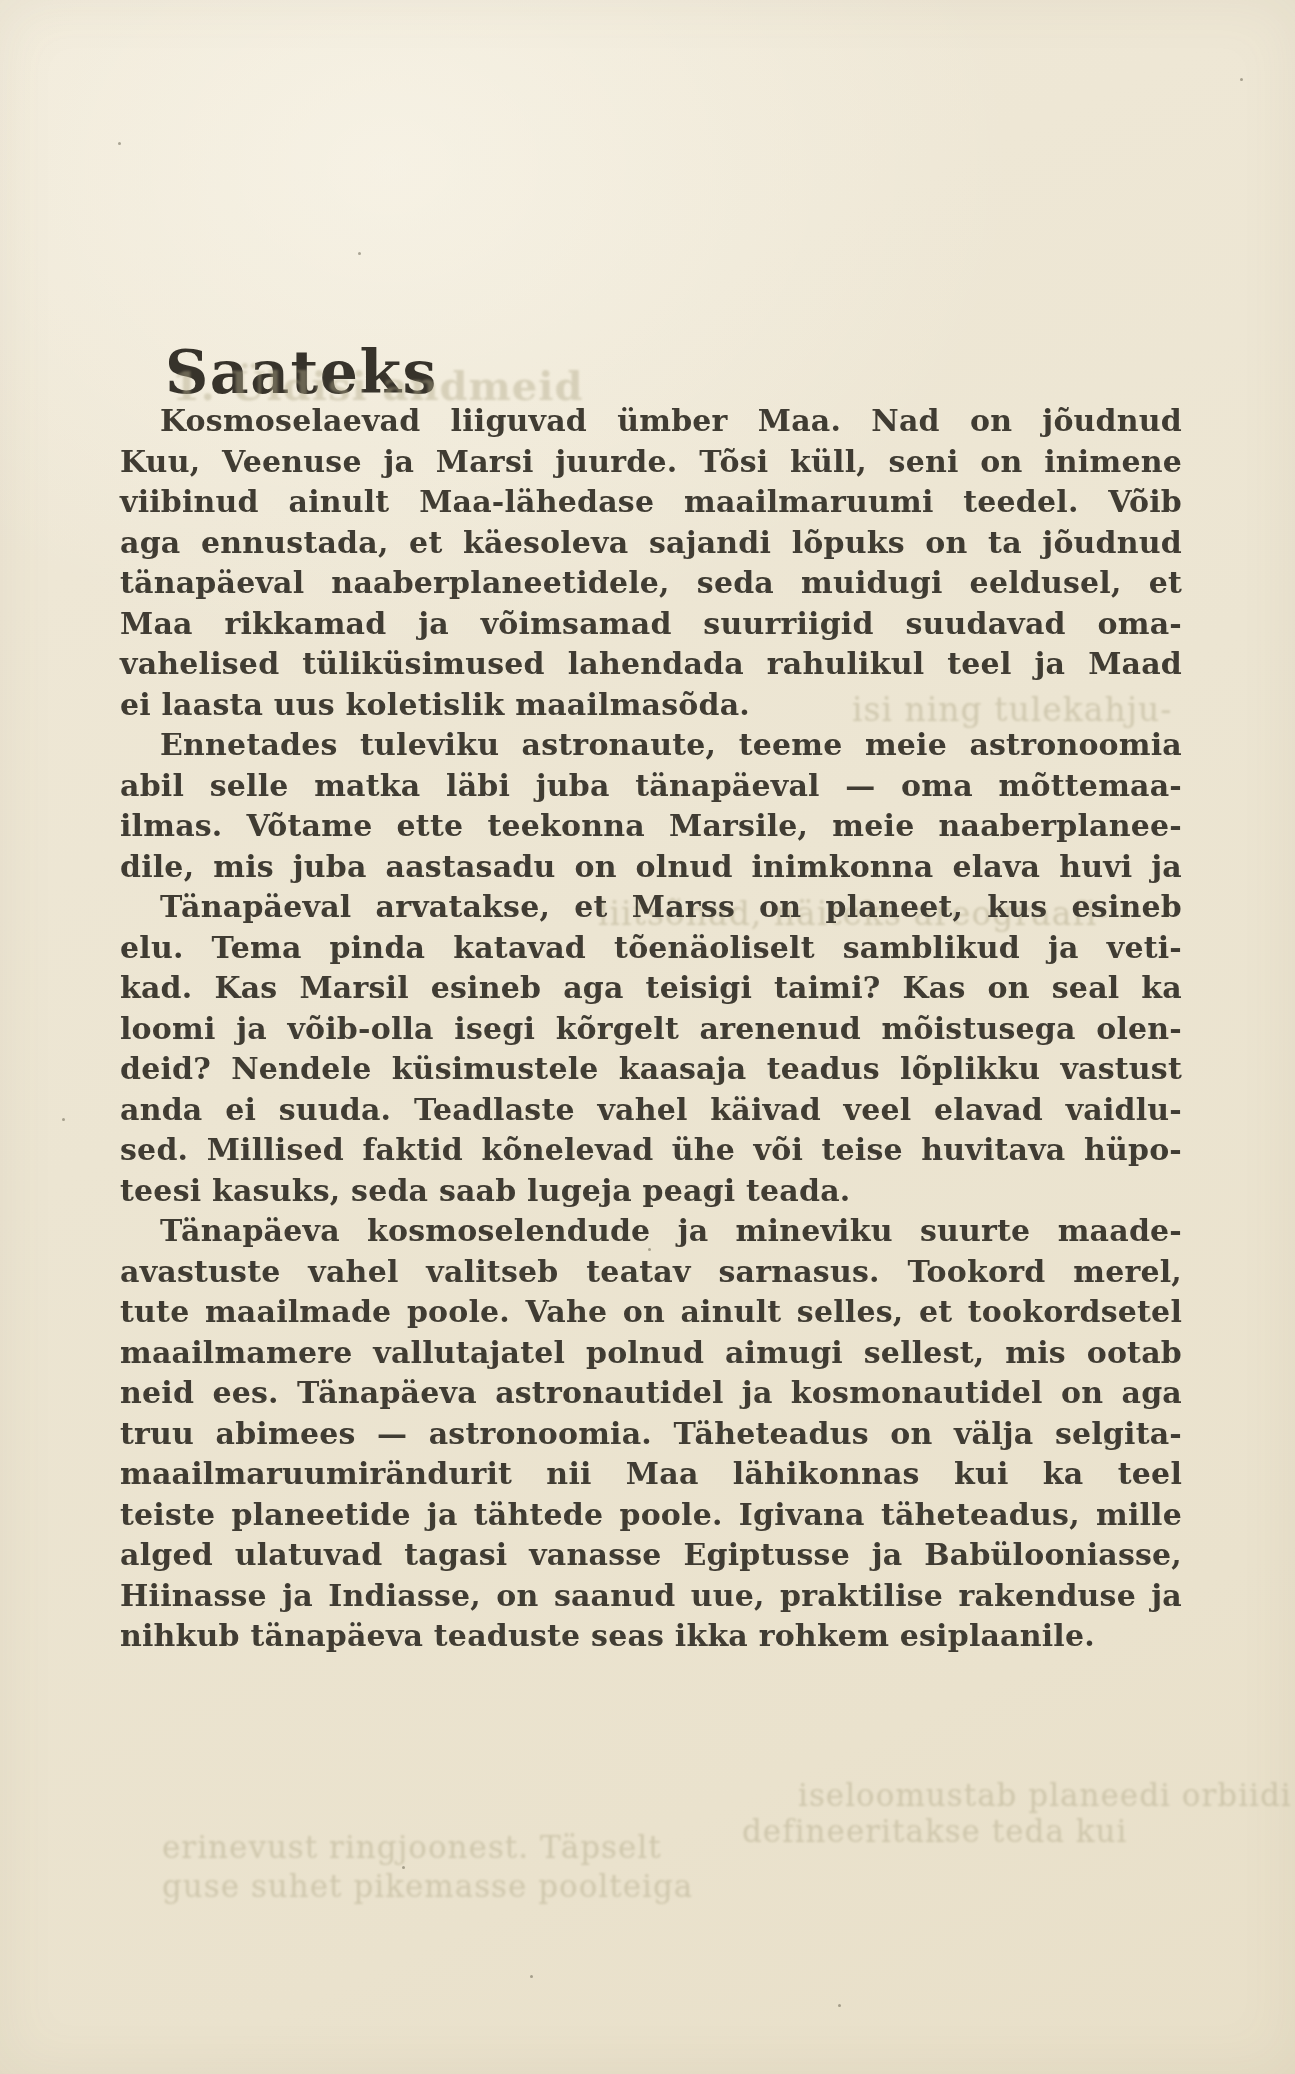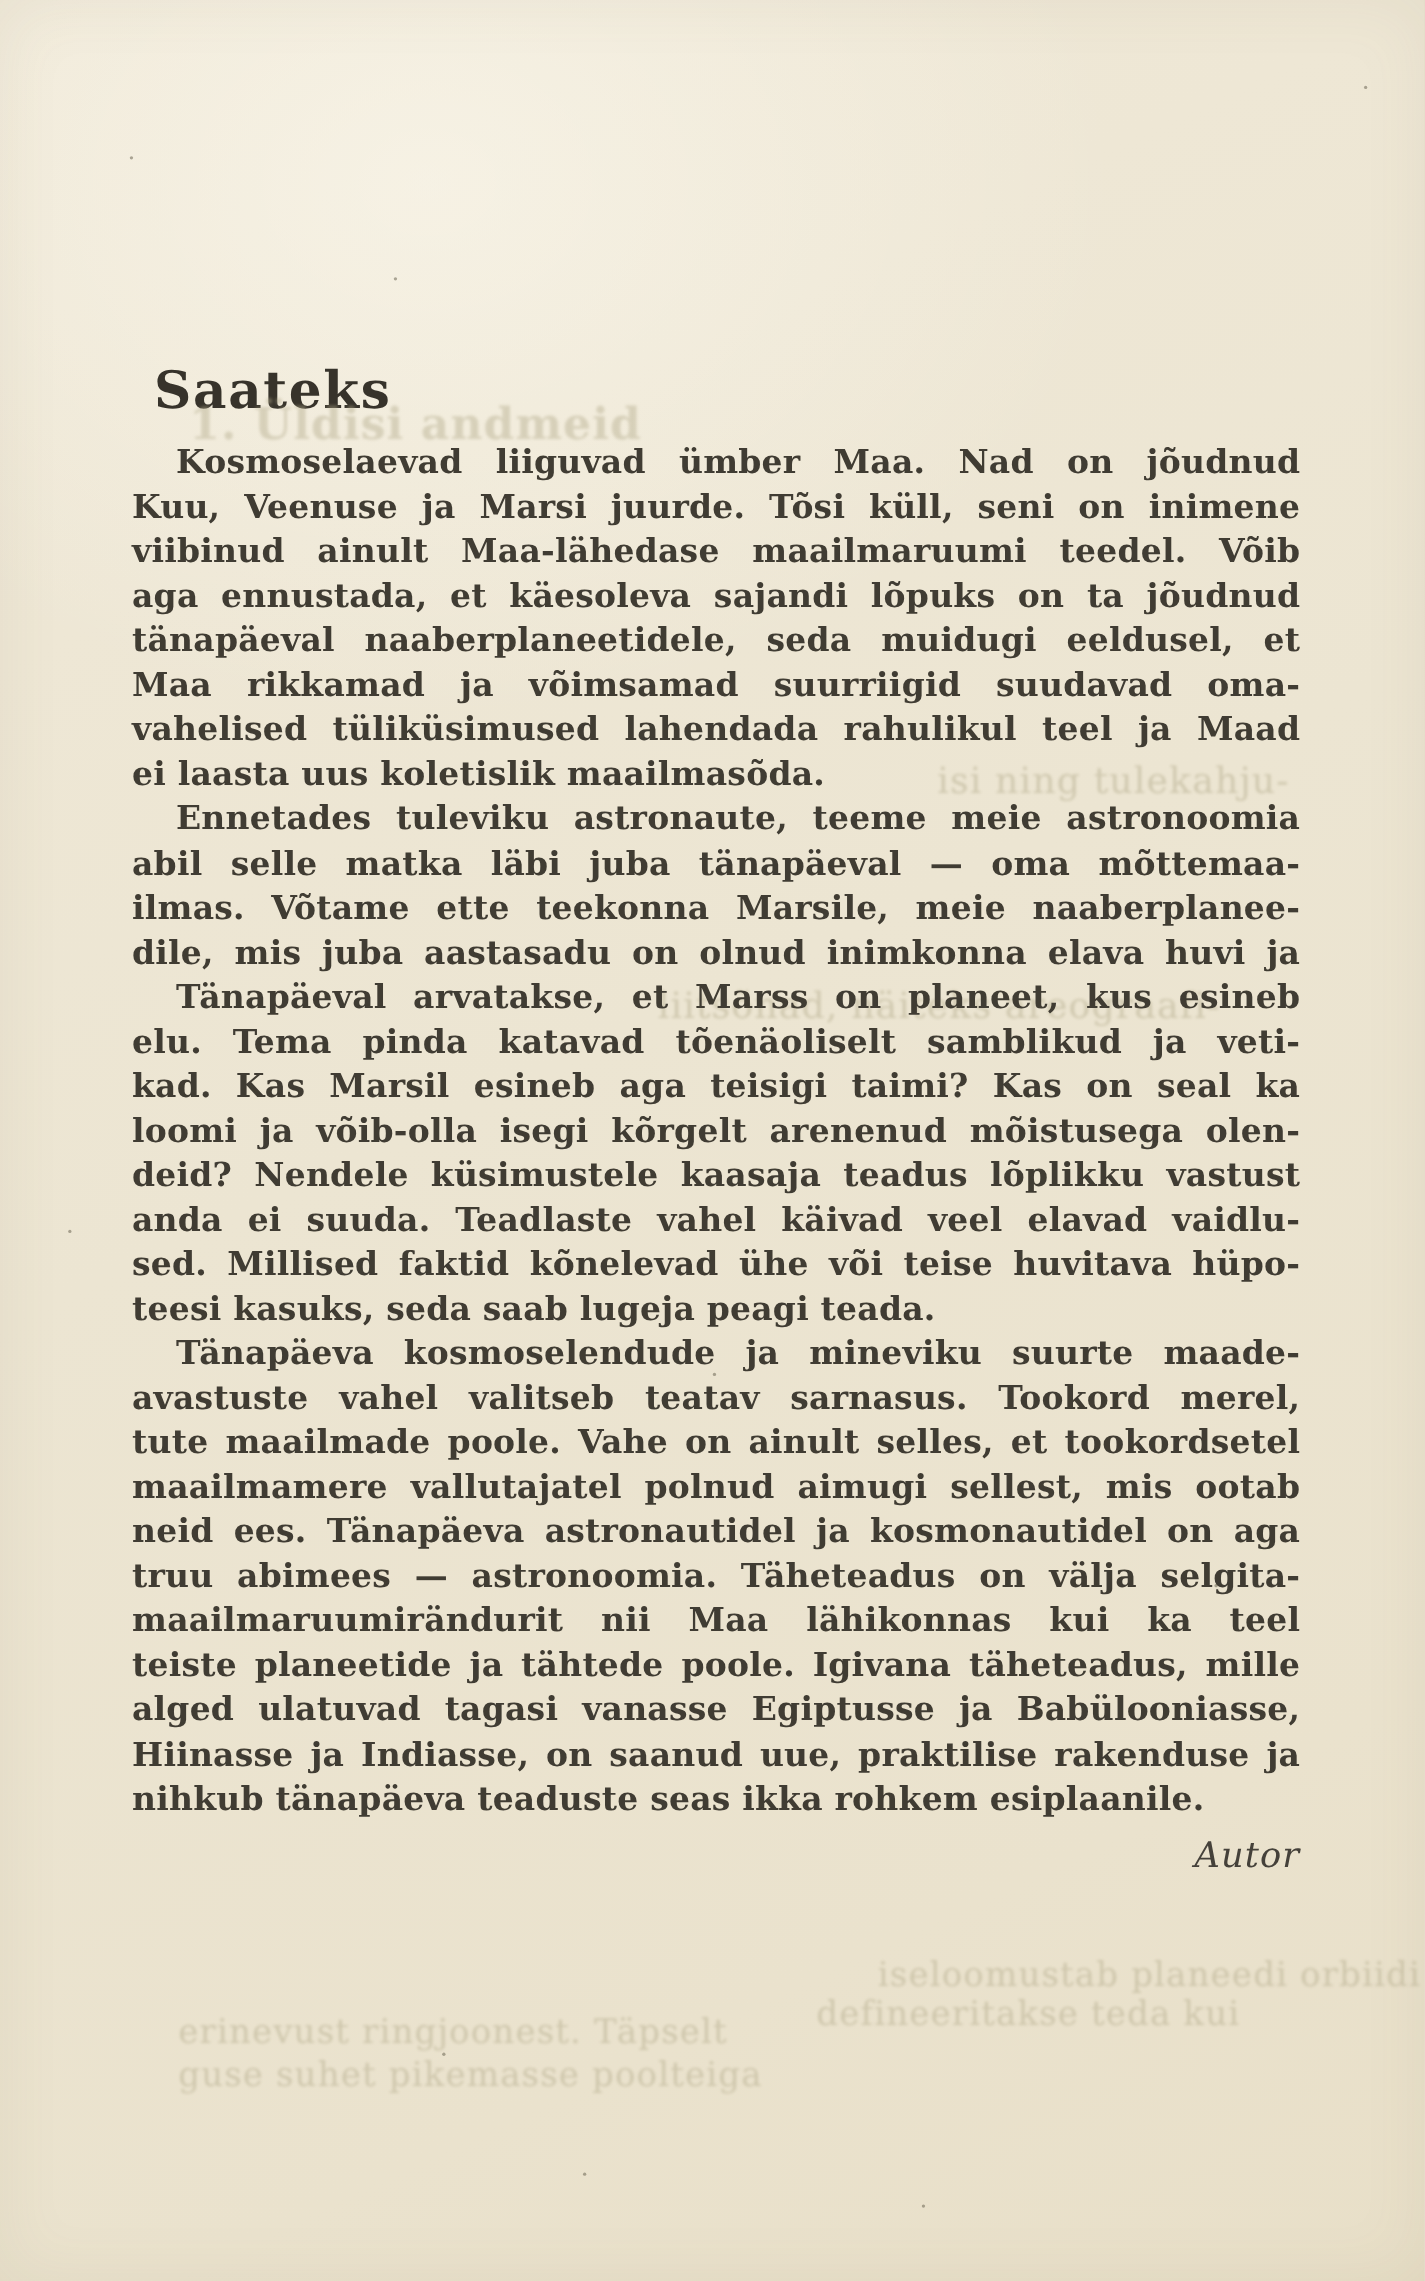--- a/index.html
+++ b/index.html
@@ -13,23 +13,23 @@
     height: 2074px;
     overflow: hidden;
     background:
       radial-gradient(ellipse 900px 700px at 30% 8%, rgba(255,253,245,0.45), rgba(255,253,245,0) 70%),
       linear-gradient(155deg, #f0e9d8 0%, #ece5d2 45%, #eae2cd 80%, #e8dfc8 100%);
     font-family: "DejaVu Serif", "Liberation Serif", serif;
     box-shadow: inset 0 0 60px rgba(120,105,70,0.08);
   }
   .page-title {
     position: absolute;
-    left: 140px;
+    left: 165px;
     top: 297px;
-    font-size: 47px;
+    font-size: 60px;
     font-weight: bold;
     letter-spacing: 1.5px;
     color: #37332b;
   }
   .body-text {
     position: absolute;
     left: 120px;
     top: 401px;
     width: 1062px;
     font-size: 30px;
@@ -120,21 +120,20 @@
         <div class="line">tute maailmade poole. Vahe on ainult selles, et tookordsetel</div>
         <div class="line">maailmamere vallutajatel polnud aimugi sellest, mis ootab</div>
         <div class="line">neid ees. Tänapäeva astronautidel ja kosmonautidel on aga</div>
         <div class="line">truu abimees — astronoomia. Täheteadus on välja selgita-</div>
         <div class="line">maailmaruumirändurit nii Maa lähikonnas kui ka teel</div>
         <div class="line">teiste planeetide ja tähtede poole. Igivana täheteadus, mille</div>
         <div class="line">alged ulatuvad tagasi vanasse Egiptusse ja Babülooniasse,</div>
         <div class="line">Hiinasse ja Indiasse, on saanud uue, praktilise rakenduse ja</div>
         <div class="line last">nihkub tänapäeva teaduste seas ikka rohkem esiplaanile.</div>
       </div>
-      <div class="signature">Autor</div>
     </div>
 
   <div id="speck-layer">
       <span class="speck" style="left: 118px; top: 142px;"></span>
       <span class="speck" style="left: 1240px; top: 78px;"></span>
       <span class="speck" style="left: 358px; top: 252px;"></span>
       <span class="speck" style="left: 62px; top: 1118px;"></span>
       <span class="speck" style="left: 402px; top: 1866px;"></span>
       <span class="speck" style="left: 1104px; top: 1440px;"></span>
       <span class="speck" style="left: 648px; top: 1248px;"></span>

